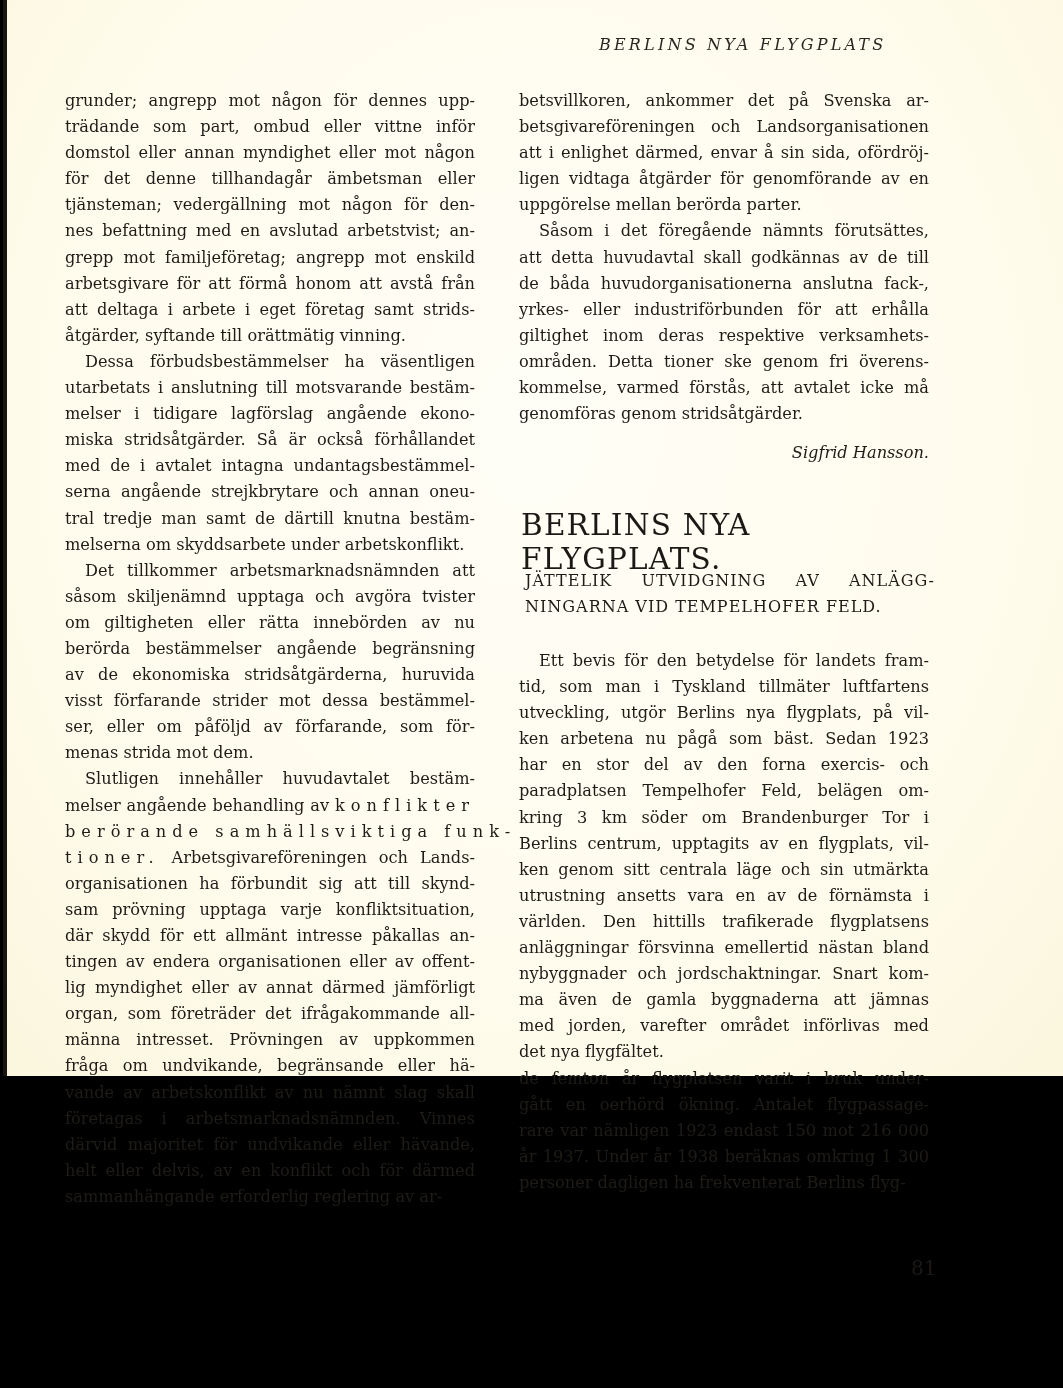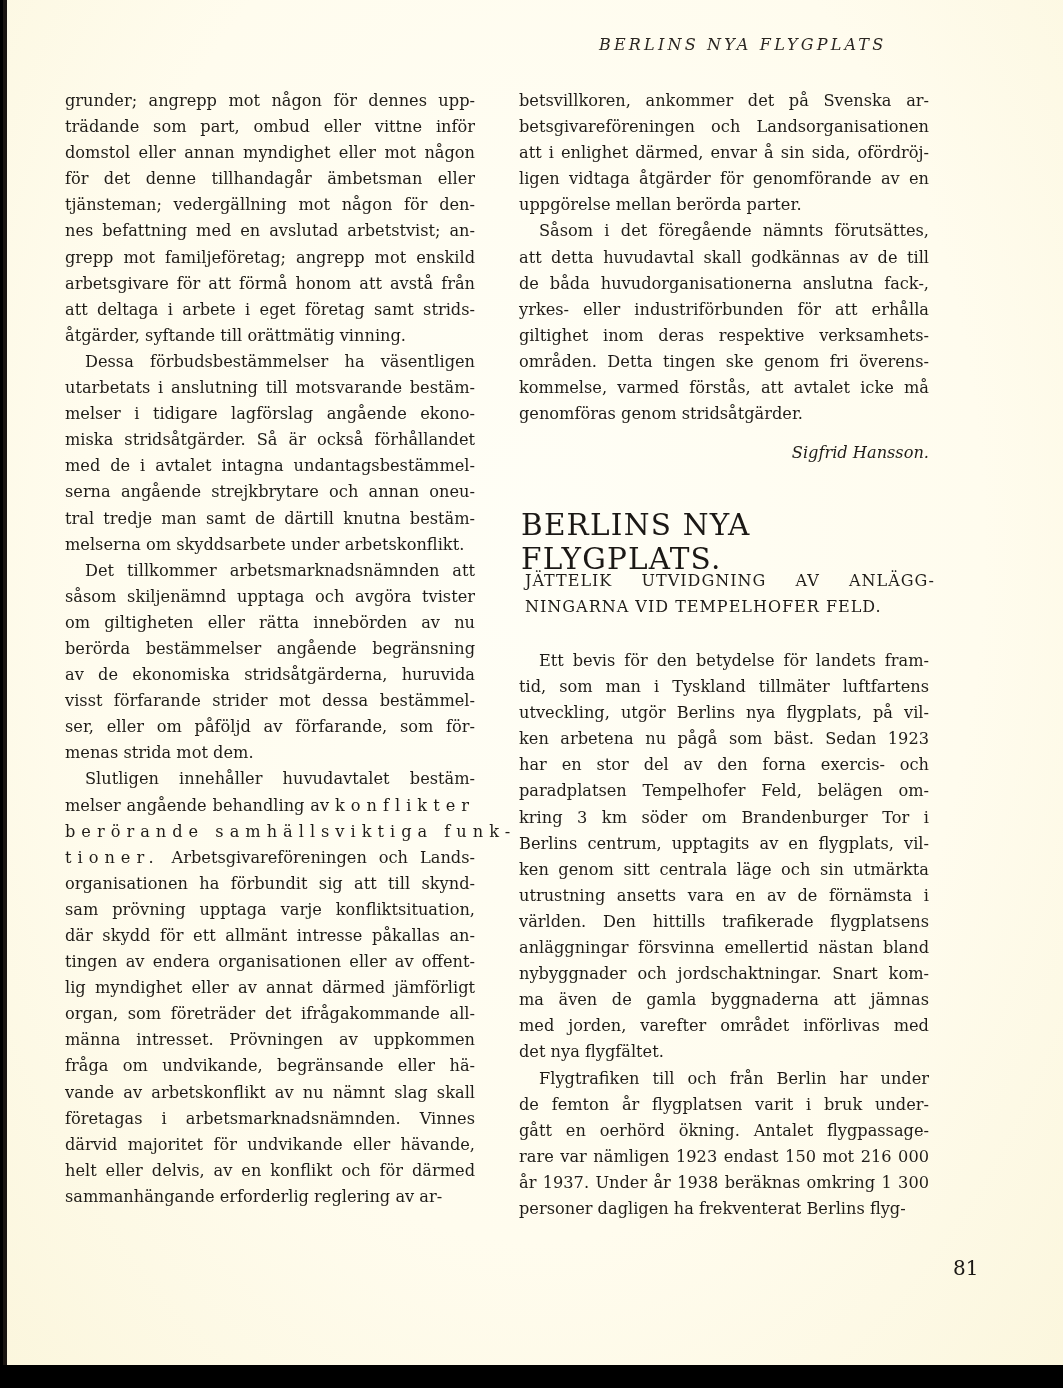--- a/index.html
+++ b/index.html
@@ -3,21 +3,21 @@
   <meta charset="utf-8">
   <style>
     html, body { margin: 0; padding: 0; }
     body {
       width: 1063px; height: 1388px; position: relative; overflow: hidden;
       background: #000;
       font-family: "DejaVu Serif", "Liberation Serif", serif;
       color: #1f1c18;
     }
     .page {
-      position: absolute; left: 3px; top: 0; width: 1060px; height: 1365px;
+      position: absolute; left: 3px; top: 0; width: 1060px; height: 1076px;
       background: radial-gradient(ellipse at 50% 40%, #fffef6 0%, #fffcee 60%, #fbf6dd 100%);
     }
     .page::before {
       content: ""; position: absolute; left: 0; top: 0; bottom: 0; width: 4px;
       background: #1a1511;
     }
     .running-head {
       position: absolute; top: 35px; left: 596px; width: 360px;
       font-size: 16px; font-style: italic; letter-spacing: 3.2px;
       color: #2a2622;
@@ -39,21 +39,21 @@
       position: absolute; top: 508px; left: 518px; width: 420px;
       font-size: 29.5px; letter-spacing: 1.2px; font-weight: normal; margin: 0;
       color: #1b1815;
     }
     .article-subtitle {
       position: absolute; top: 564px; left: 518px; width: 410px;
       font-size: 16px; letter-spacing: 1px; line-height: 26px; margin: 4px; font-weight: normal;
     }
     .article-body { top: 648px; }
     .page-number {
-      position: absolute; top: 1256px; left: 950px;
+      position: absolute; top: 1256px; left: 908px;
       font-size: 20px; color: #1b1815;
     }
   </style>
 </head>
 <body>
 
 <div class="page">
   <div class="running-head">BERLINS NYA FLYGPLATS</div>
 
   <div class="col left">
@@ -117,21 +117,21 @@
         <span class="line">att i enlighet därmed, envar å sin sida, ofördröj-</span>
         <span class="line">ligen vidtaga åtgärder för genomförande av en</span>
         <span class="line last">uppgörelse mellan berörda parter.</span>
       </div>
       <div>
         <span class="line indent">Såsom i det föregående nämnts förutsättes,</span>
         <span class="line">att detta huvudavtal skall godkännas av de till</span>
         <span class="line">de båda huvudorganisationerna anslutna fack-,</span>
         <span class="line">yrkes- eller industriförbunden för att erhålla</span>
         <span class="line">giltighet inom deras respektive verksamhets-</span>
-        <span class="line">områden. Detta tingen ske genom fri överens-</span>
+        <span class="line">områden. Detta tioner ske genom fri överens-</span>
         <span class="line">kommelse, varmed förstås, att avtalet icke må</span>
         <span class="line last">genomföras genom stridsåtgärder.</span>
       </div>
       <span class="signature">Sigfrid Hansson.</span>
     </div>
 
   <h1 class="article-title">BERLINS NYA FLYGPLATS.</h1>
   <h2 class="article-subtitle">
     <span class="line">JÄTTELIK UTVIDGNING AV ANLÄGG-</span>
     <span class="line last">NINGARNA VID TEMPELHOFER FELD.</span>
@@ -150,21 +150,20 @@
         <span class="line">ken genom sitt centrala läge och sin utmärkta</span>
         <span class="line">utrustning ansetts vara en av de förnämsta i</span>
         <span class="line">världen. Den hittills trafikerade flygplatsens</span>
         <span class="line">anläggningar försvinna emellertid nästan bland</span>
         <span class="line">nybyggnader och jordschaktningar. Snart kom-</span>
         <span class="line">ma även de gamla byggnaderna att jämnas</span>
         <span class="line">med jorden, varefter området införlivas med</span>
         <span class="line last">det nya flygfältet.</span>
       </div>
       <div>
-        <span class="line indent">Flygtrafiken till och från Berlin har under</span>
         <span class="line">de femton år flygplatsen varit i bruk under-</span>
         <span class="line">gått en oerhörd ökning. Antalet flygpassage-</span>
         <span class="line">rare var nämligen 1923 endast 150 mot 216 000</span>
         <span class="line">år 1937. Under år 1938 beräknas omkring 1 300</span>
         <span class="line last">personer dagligen ha frekventerat Berlins flyg-</span>
       </div>
     </div>
 
   <div class="page-number">81</div>
 </div>

